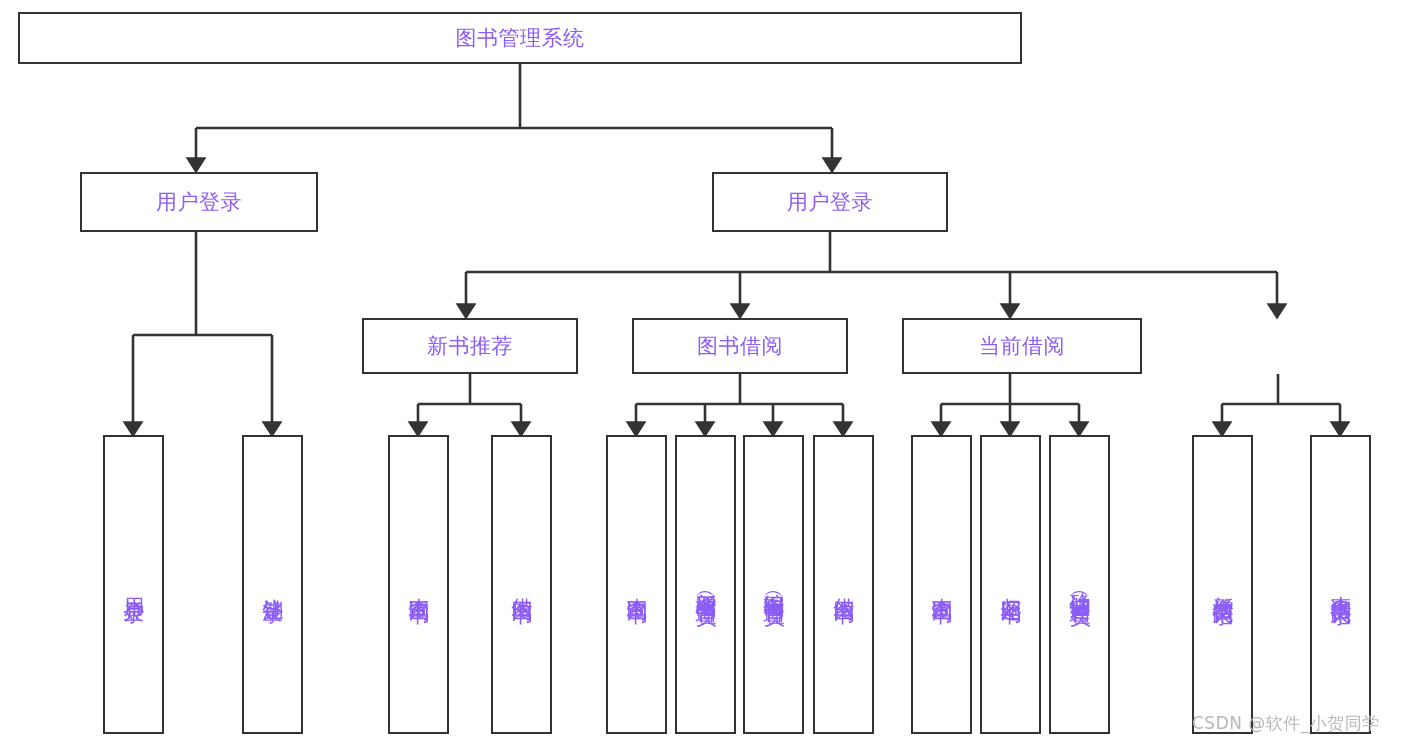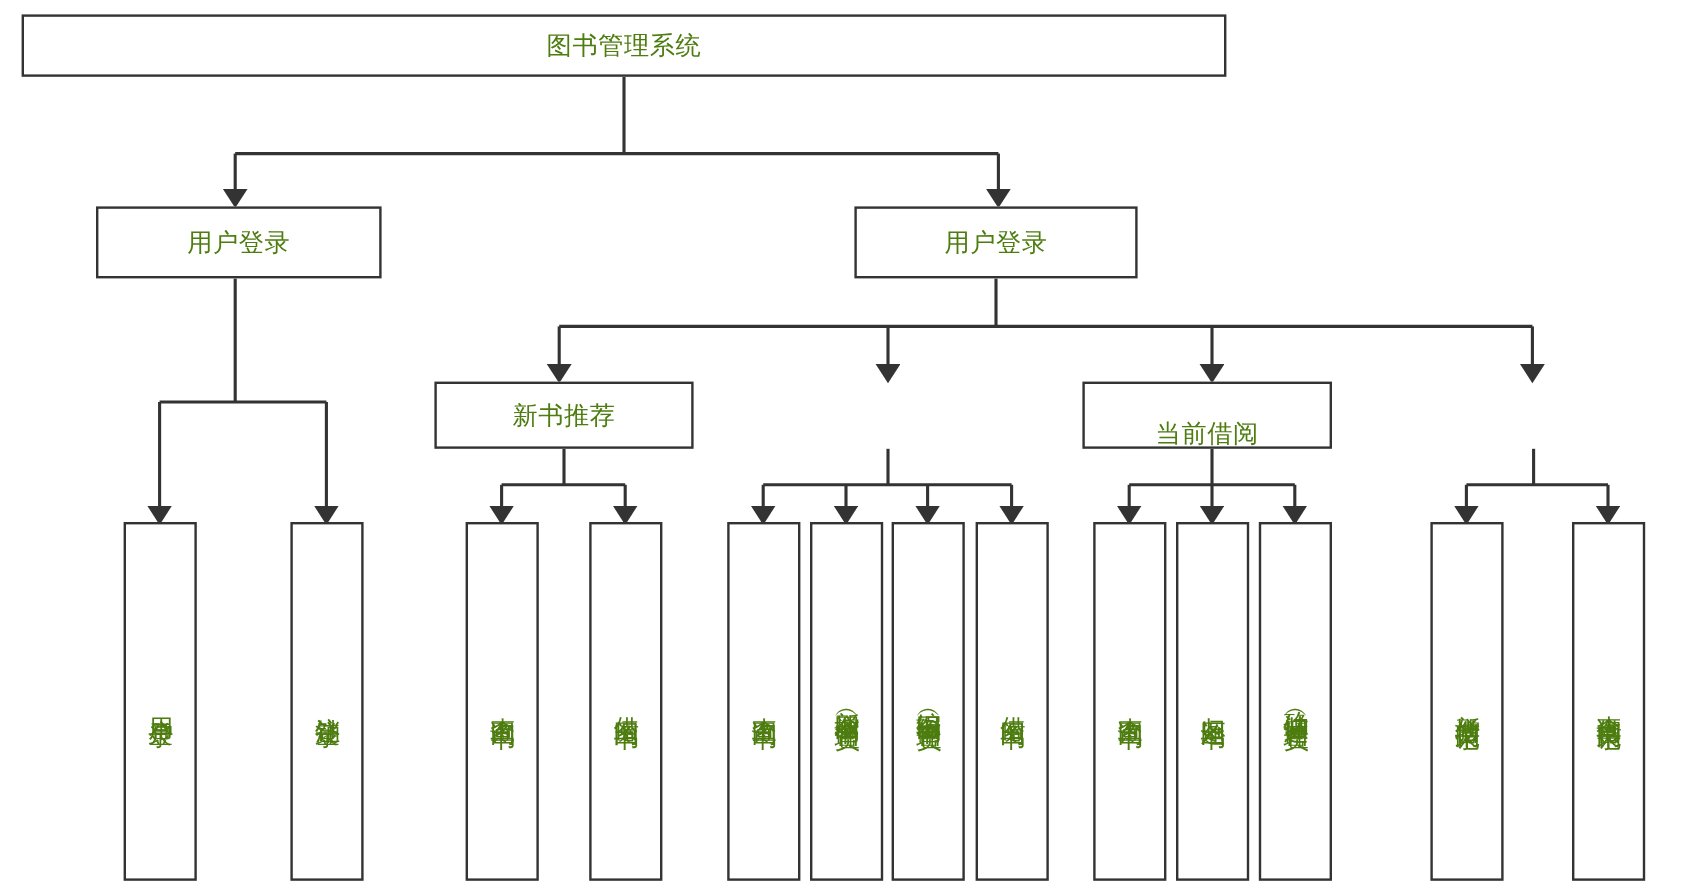--- a/index.html
+++ b/index.html
@@ -33,21 +33,21 @@
     background: #ffffff;
     border: 2.5px solid #333333;
     display: flex;
     align-items: center;
     justify-content: center;
     z-index: 2;
   }
   .node .label {
     font-size: 21px;
     line-height: 1.06;
-    color: #4d7c0f;
+    color: #8b5cf6;
     letter-spacing: 0.5px;
     text-align: center;
     white-space: nowrap;
   }
   
   .node.vertical .label {
     writing-mode: vertical-rl;
     text-orientation: upright;
     -webkit-writing-mode: vertical-rl;
     letter-spacing: 2px;
@@ -130,22 +130,25 @@
   </div>
 
   <div class="node" style="left:712px; top:172px; width:236px; height:60px;">
     <span class="label">用户登录</span>
   </div>
 
   <div class="node" style="left:362px; top:318px; width:216px; height:56px;">
     <span class="label">新书推荐</span>
   </div>
 
-
-  <div class="node" style="left:902px; top:318px; width:208px; height:56px;align-items:flex-end;">
+  <div class="node" style="left:632px; top:318px; width:216px; height:56px;">
+    <span class="label">图书借阅</span>
+  </div>
+
+  <div class="node" style="left:902px; top:318px; width:240px; height:56px;">
     <span class="label">当前借阅</span>
   </div>
 
 
   <div class="node vertical" style="left:103px; top:435px; width:61px; height:299px;">
     <span class="label">用户登录</span>
   </div>
 
   <div class="node vertical" style="left:242px; top:435px; width:61px; height:299px;">
     <span class="label">注销登录</span>
@@ -188,14 +191,15 @@
   </div>
 
   <div class="node vertical" style="left:1192px; top:435px; width:61px; height:299px;">
     <span class="label">新增借阅记录</span>
   </div>
 
   <div class="node vertical" style="left:1310px; top:435px; width:61px; height:299px;">
     <span class="label">查询借阅记录</span>
   </div>
 
+  <div id="watermark">CSDN @软件_小贺同学</div>
 
 </div>
 
 </body></html>

